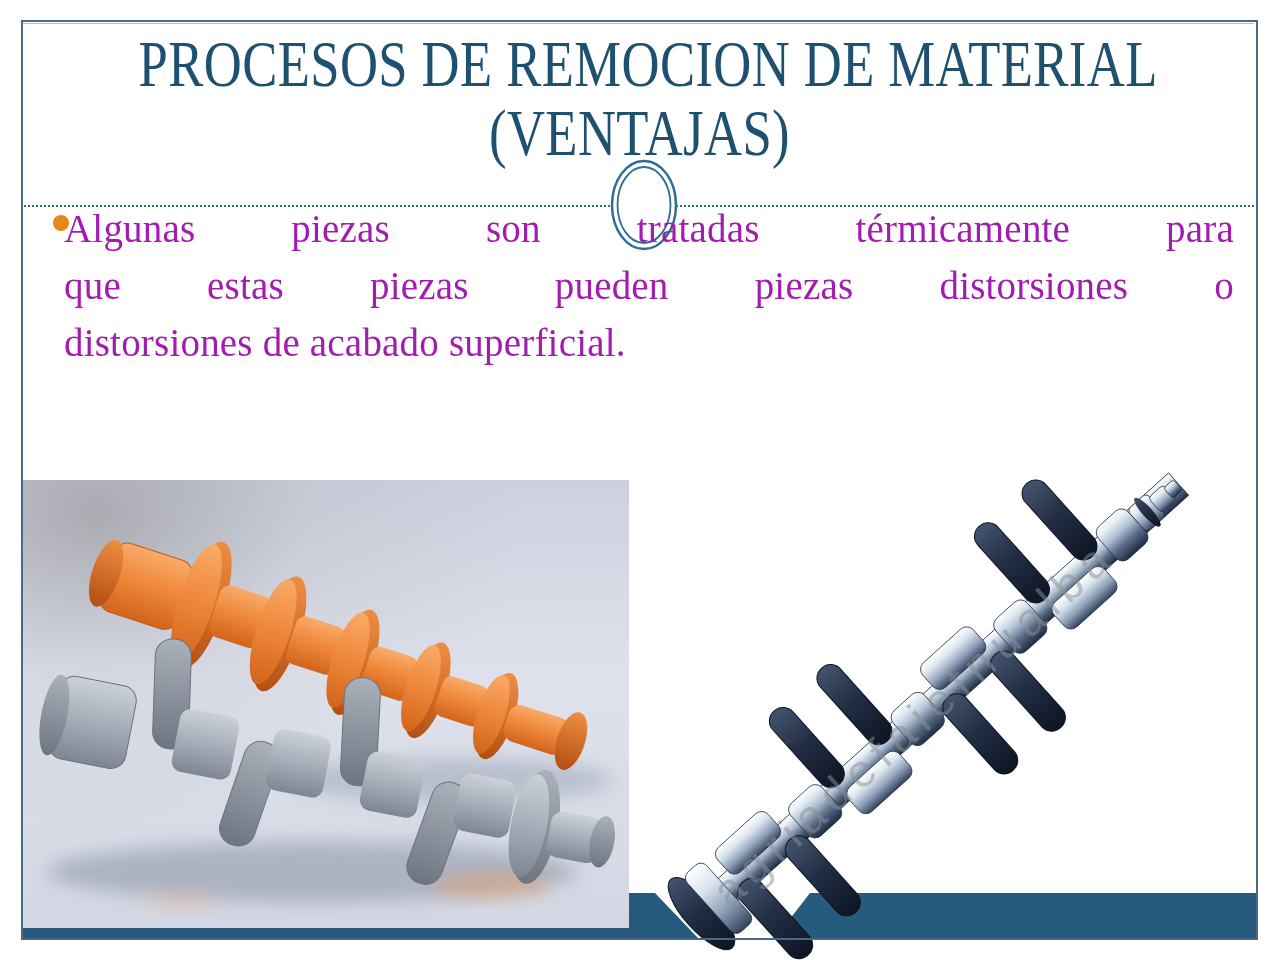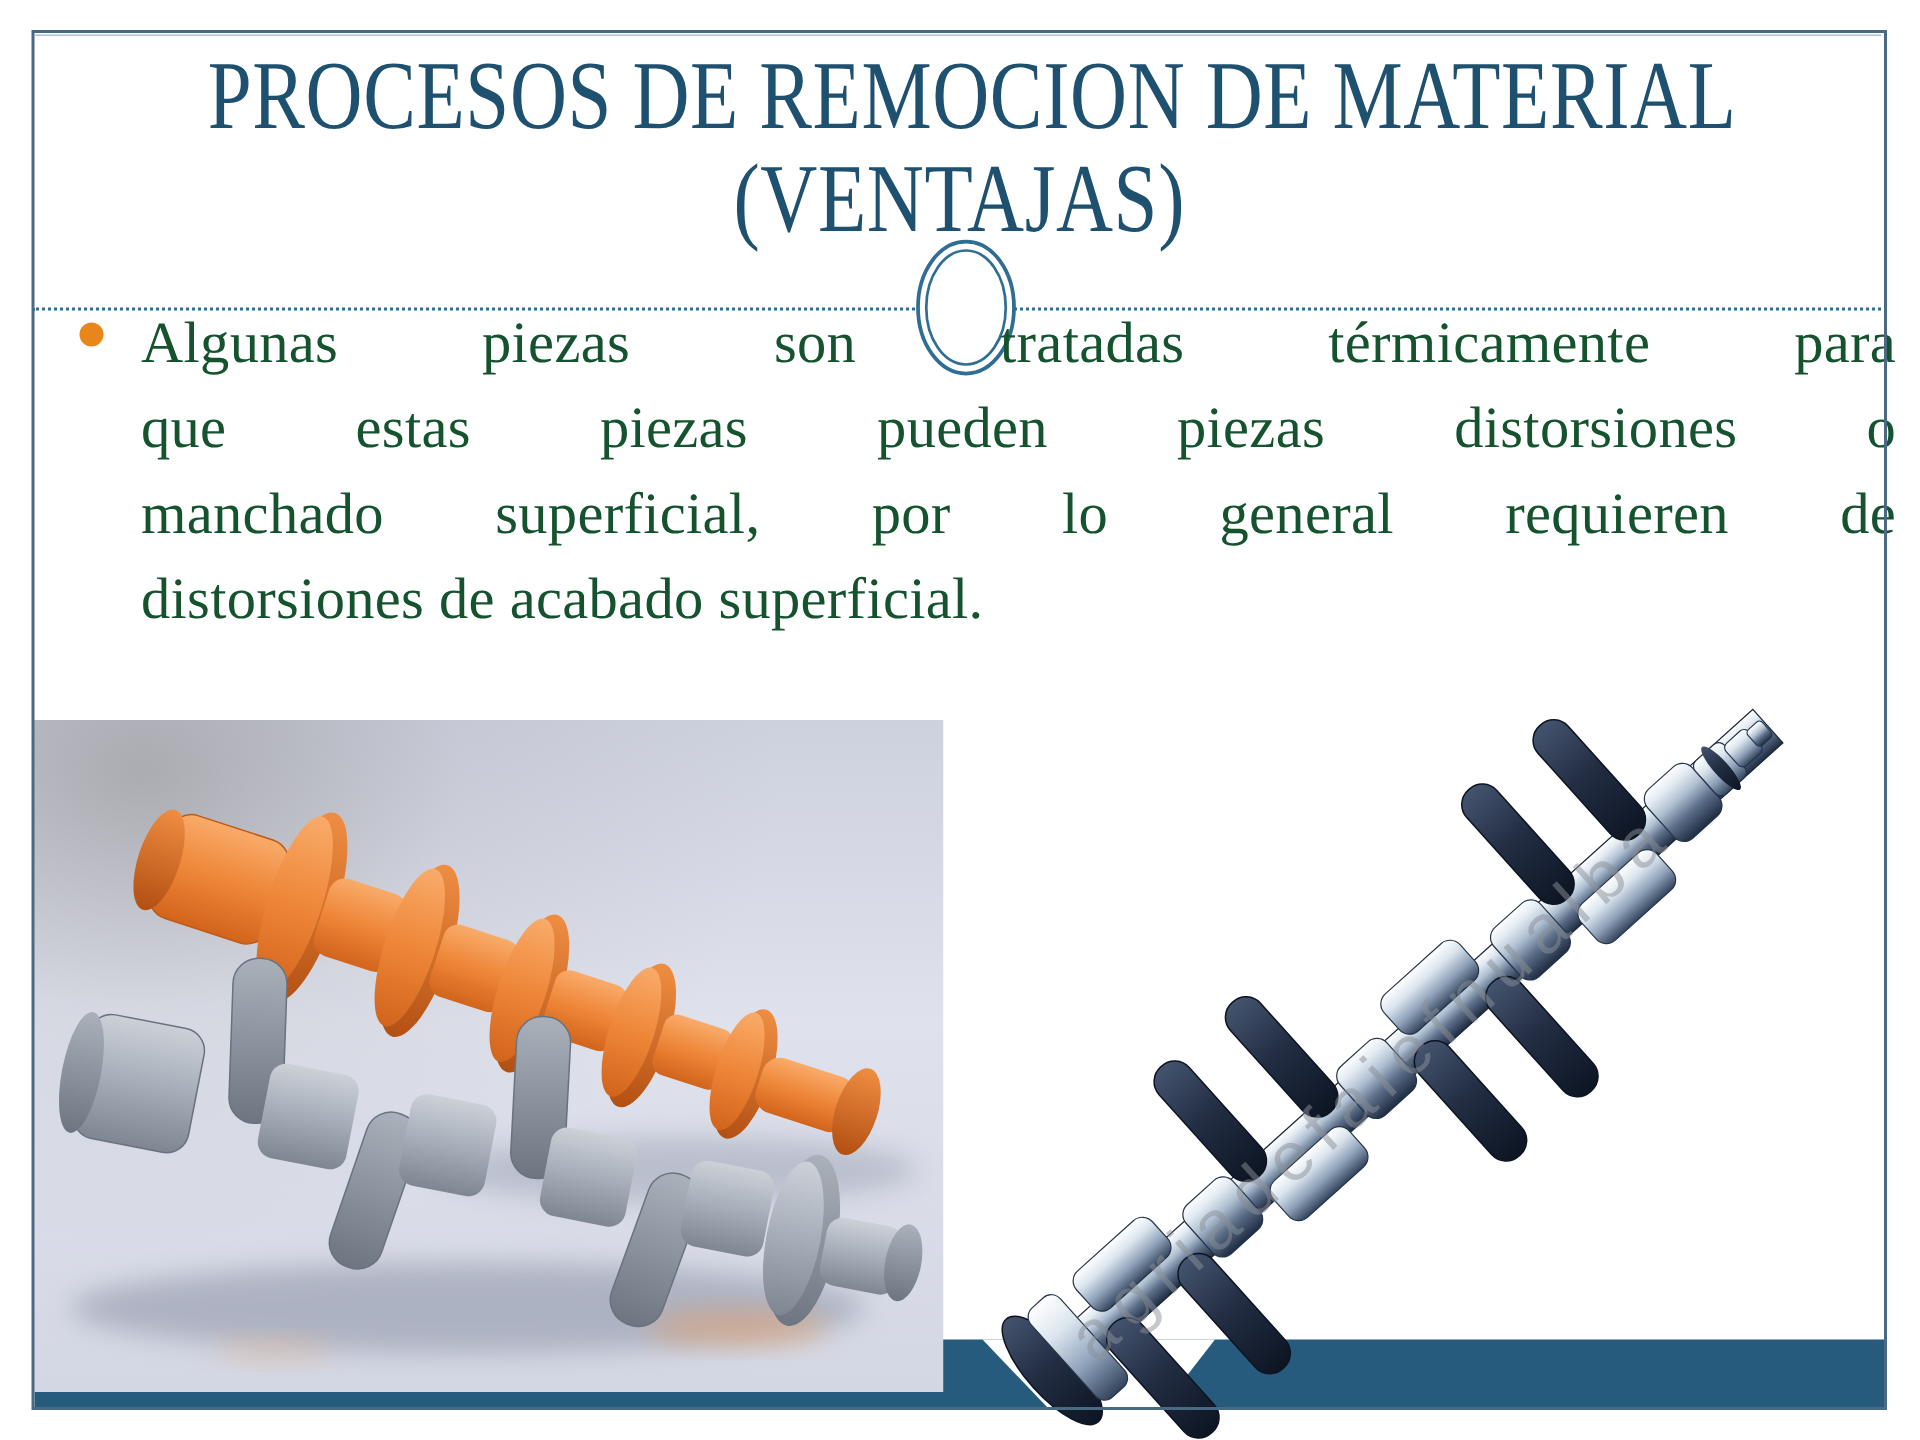--- a/index.html
+++ b/index.html
@@ -27,22 +27,22 @@
     white-space:nowrap;letter-spacing:0.5px;
   }
   
   .separator{
     position:absolute;left:21px;top:205px;width:1237px;height:0;
     border-top:2px dotted #2f6d95;z-index:1;
   }
   .ornament{position:absolute;left:606px;top:157px;z-index:2;}
   
   .body-block{
-    position:absolute;left:94px;top:200px;width:1170px;z-index:4;
-    color:#14532d;
+    position:absolute;left:64px;top:200px;width:1170px;z-index:4;
+    color:#a21caf;
   }
   .bline{
     font-size:39px;line-height:57px;height:57px;
     text-align:justify;text-align-last:justify;
     white-space:normal;letter-spacing:0.2px;
   }
   .bline.last{text-align-last:left;}
   .bullet-dot{
     position:absolute;left:53px;top:215px;width:16px;height:16px;
     border-radius:50%;background:#e8861c;z-index:4;
@@ -76,21 +76,20 @@
 
   <div class="title">
     <span class="tline">PROCESOS DE REMOCION DE MATERIAL</span>
     <span class="tline">(VENTAJAS)</span>
   </div>
 
   <div class="bullet-dot"></div>
   <div class="body-block">
     <div class="bline">Algunas piezas son tratadas térmicamente para</div>
     <div class="bline">que estas piezas pueden piezas distorsiones o</div>
-    <div class="bline">manchado superficial, por lo general requieren de</div>
     <div class="bline last">distorsiones de acabado superficial.</div>
   </div>
 
   <svg class="left-photo" viewBox="0 0 607 448">
     <defs>
       <linearGradient id="lpbg" x1="0" y1="0" x2="0" y2="1">
         <stop offset="0" stop-color="#cdd1de"></stop>
         <stop offset="0.45" stop-color="#dfe2ec"></stop>
         <stop offset="1" stop-color="#d3d7e3"></stop>
       </linearGradient>

